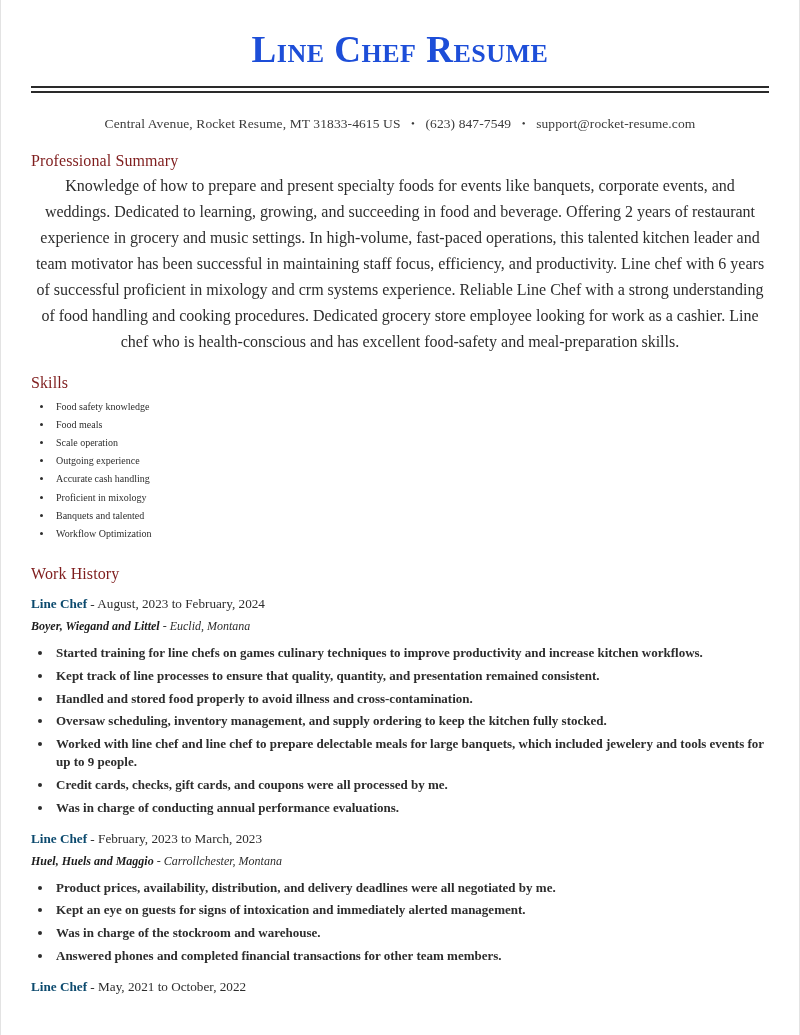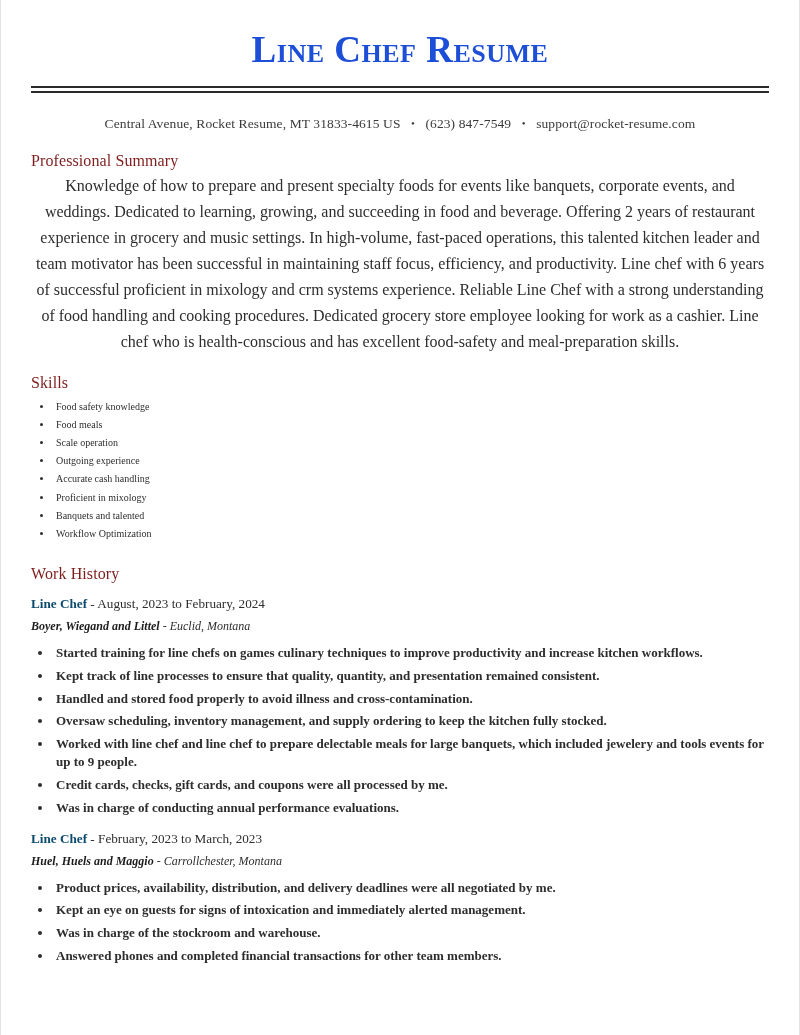--- a/index.html
+++ b/index.html
@@ -231,17 +231,18 @@
           <div class="job-line-1"><span class="job-title">Line Chef</span><span class="job-dash"> - </span><span class="job-dates">February, 2023 to March, 2023</span></div>
           <div class="job-line-2"><span class="job-company">Huel, Huels and Maggio</span><span class="job-location"> - </span><span class="job-location">Carrollchester, Montana</span></div>
           <ul>
             <li>Product prices, availability, distribution, and delivery deadlines were all negotiated by me.</li>
             <li>Kept an eye on guests for signs of intoxication and immediately alerted management.</li>
             <li>Was in charge of the stockroom and warehouse.</li>
             <li>Answered phones and completed financial transactions for other team members.</li>
           </ul>
         </div>
         <div class="job">
+          <div class="job-line-1"><span class="job-title">Line Chef</span><span class="job-dash"> - </span><span class="job-dates">May, 2021 to October, 2022</span></div>
         </div>
       </div>
   </div>
 
 </div>
 
 </body></html>

